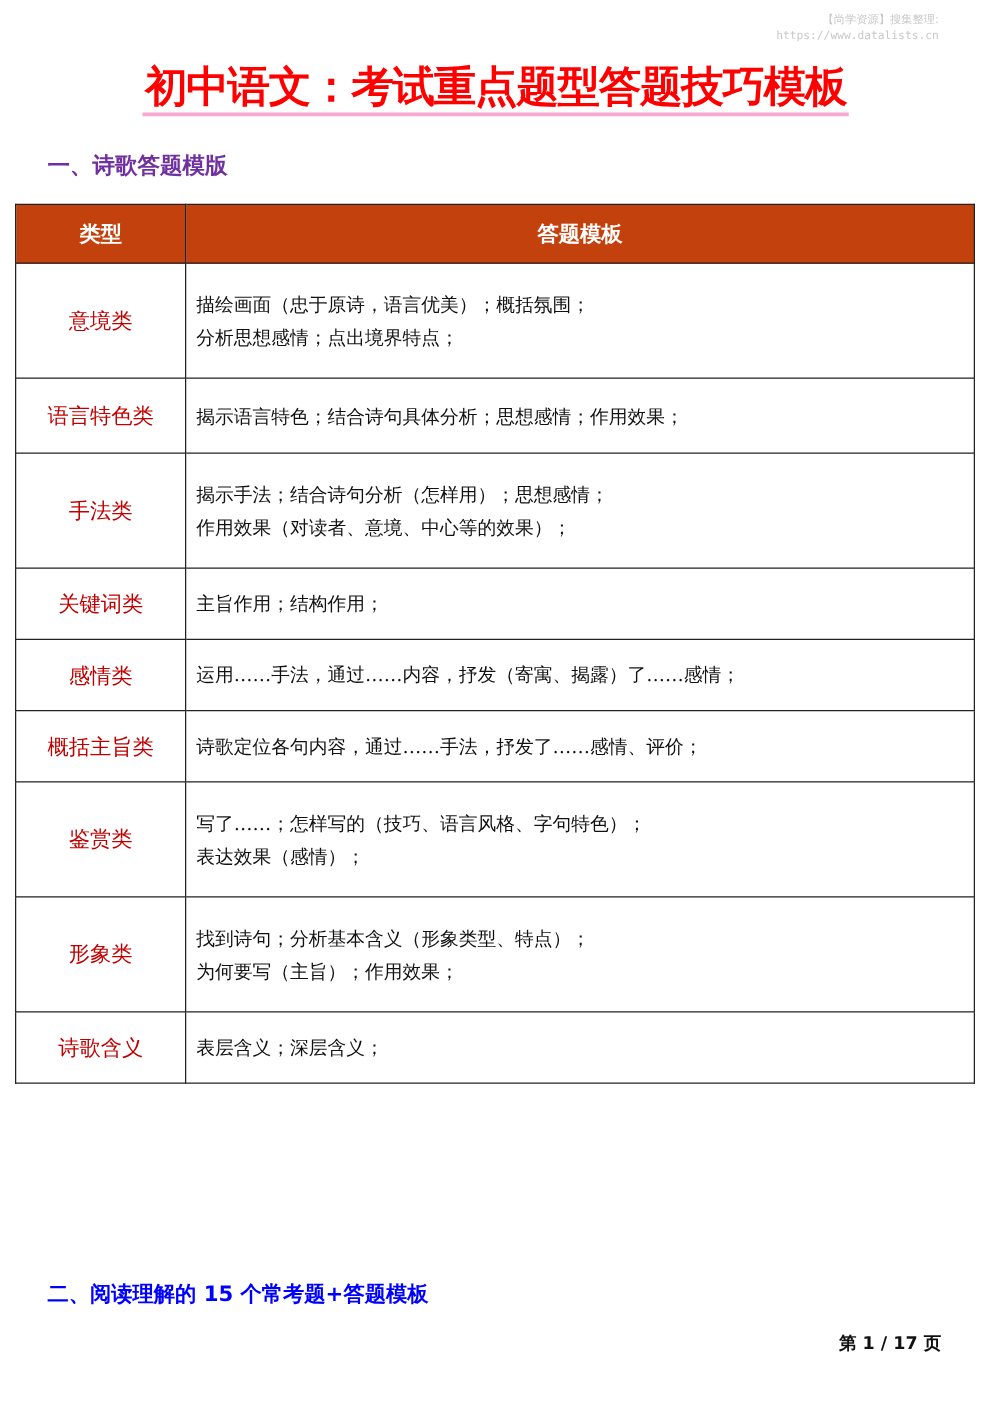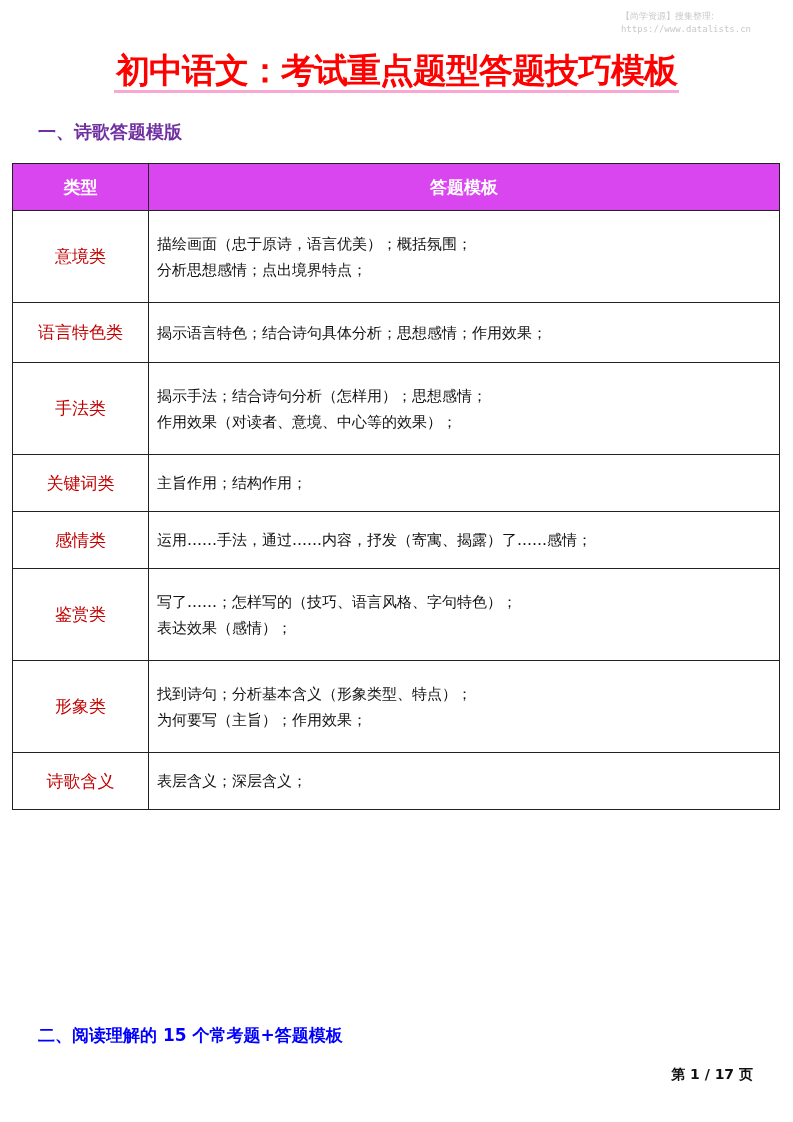--- a/index.html
+++ b/index.html
@@ -1,29 +1,29 @@
 <!DOCTYPE html>
 <html><head>
   <meta charset="utf-8">
   <style>
     html, body { margin:0; padding:0; background:#ffffff; }
     body { width:793px; height:1122px; position:relative; overflow:hidden;
            font-family:"DejaVu Serif", serif; color:#111; }
-    .watermark { position:absolute; right:42px; top:10px; text-align:left;
+    .watermark { position:absolute; right:42px; top:10px; text-align:right;
                  color:#c9c9c9; font-size:9px; line-height:13px; font-family:"DejaVu Sans Mono", monospace; }
     .watermark .l1 { font-family:"DejaVu Sans", sans-serif; }
     .title { position:absolute; left:0; width:793px; top:50px; text-align:center; }
     .title span { display:inline-block; color:#ff0000; font-family:"DejaVu Sans", sans-serif;
                   font-weight:bold; font-size:34px; letter-spacing:-1px; line-height:40px;
                   border-bottom:3px solid #f9a8d4; padding:0 2px 0 2px; }
     .sec1 { position:absolute; left:38px; top:120px; color:#7030a0; font-weight:bold;
             font-size:18px; font-family:"DejaVu Sans", sans-serif; }
     table.grid { position:absolute; left:12px; top:163px; width:768px; border-collapse:collapse; }
     table.grid td, table.grid th { border:1px solid #222; }
-    table.grid th { background:#d946ef; color:#fff; font-family:"DejaVu Sans", sans-serif;
+    table.grid th { background:#c2410c; color:#fff; font-family:"DejaVu Sans", sans-serif;
                     font-weight:bold; font-size:17px; height:44px; }
     table.grid td.type { width:133px; text-align:center; color:#c00000;
                          font-family:"DejaVu Sans", sans-serif; font-size:17px; }
     table.grid td.tpl { padding:0 0 0 8px; font-size:15px; line-height:26px; color:#111; vertical-align:middle;margin-top:20px; }
     .sec2 { position:absolute; left:38px; top:1024px; color:#0000ff; font-weight:bold;
             font-size:17px; font-family:"DejaVu Sans", sans-serif;text-align:right; }
     .pager { position:absolute; right:40px; top:1066px; font-size:14px; font-weight:bold;
              font-family:"DejaVu Sans", sans-serif; color:#111; }
   </style>
 </head>
@@ -73,20 +73,26 @@
         <td class="tpl">
           <div>主旨作用；结构作用；</div>
         </td>
       </tr>
       <tr style="height: 57px;">
         <td class="type">感情类</td>
         <td class="tpl">
           <div>运用……手法，通过……内容，抒发（寄寓、揭露）了……感情；</div>
         </td>
       </tr>
+      <tr style="height: 57px;">
+        <td class="type">概括主旨类</td>
+        <td class="tpl">
+          <div>诗歌定位各句内容，通过……手法，抒发了……感情、评价；</div>
+        </td>
+      </tr>
       <tr style="height: 92px;">
         <td class="type">鉴赏类</td>
         <td class="tpl">
           <div>写了……；怎样写的（技巧、语言风格、字句特色）；</div>
           <div>表达效果（感情）；</div>
         </td>
       </tr>
       <tr style="height: 92px;">
         <td class="type">形象类</td>
         <td class="tpl">

